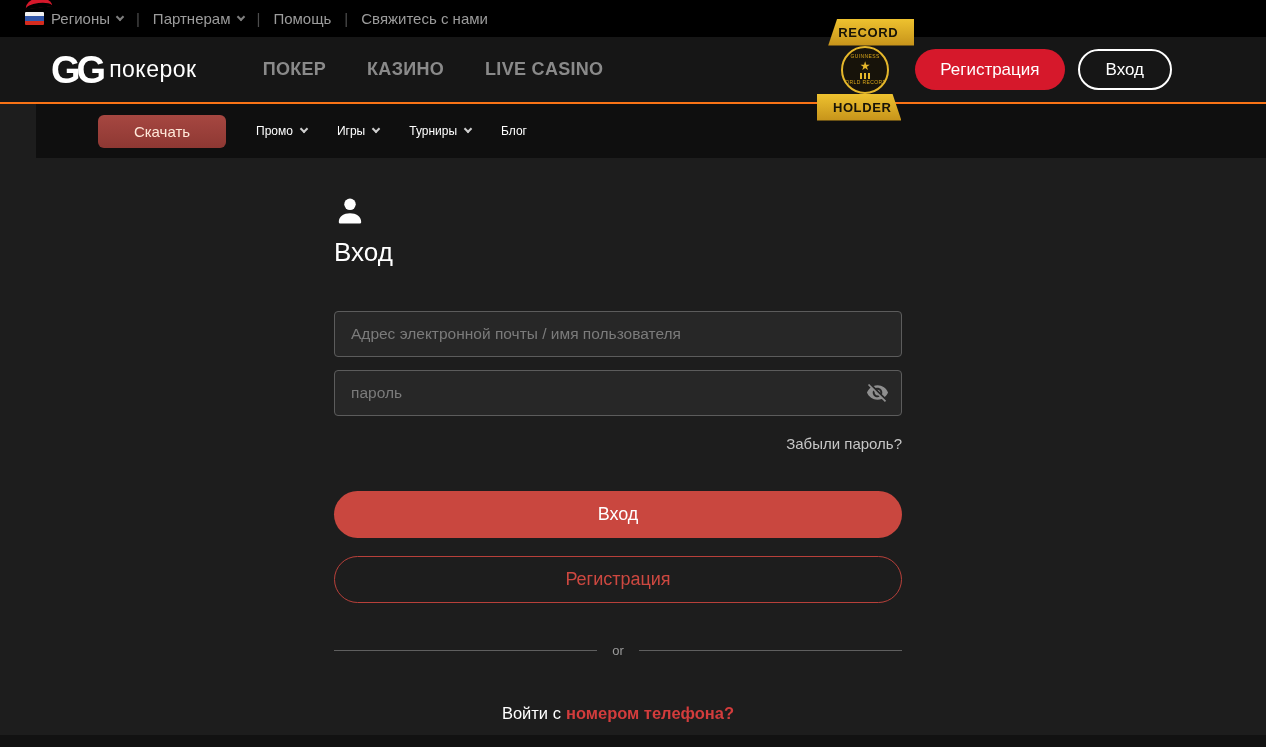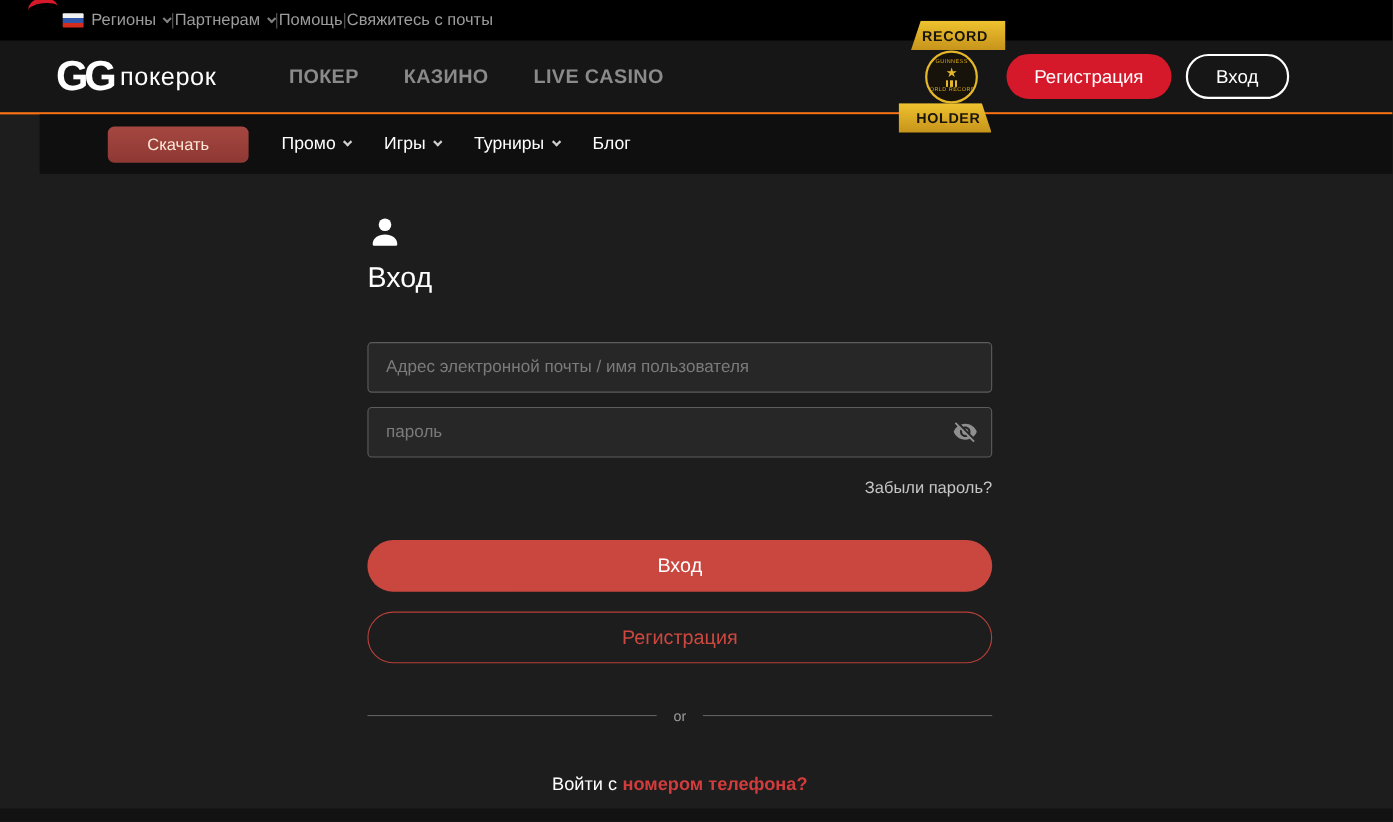--- a/index.html
+++ b/index.html
@@ -8,21 +8,21 @@
     background:#1d1d1d;
     font-family:"Liberation Sans", sans-serif;
     position:relative;
     overflow:hidden;
     color:#fff;
   }
   
   .topbar {
     height:37px; background:#000;
     display:flex; align-items:center;
-    padding-left:57px; 
+    padding-left:25px; gap:13px;
     color:#9c9c9c; font-size:15px;
   }
   .tb-item { display:flex; align-items:center; gap:7px; cursor:pointer; }
   .tb-sep { color:#4d4d4d; }
   .flag {
     width:19px; height:13px; border-radius:1px;
     background:linear-gradient(#f2f2f2 0 33%, #3257a8 33% 66%, #d52b1e 66%);
   }
   .chev {
     width:6px; height:6px; display:inline-block;
@@ -87,21 +87,21 @@
   .subnav {
     height:54px; background:#0f0f0f;
     display:flex; align-items:center;
     padding-left:62px; gap:30px;margin-left:36px;
   }
   .btn-download {
     width:128px; height:33px; border:none; border-radius:6px;
     background:linear-gradient(#a64741,#8e3833);
     color:#ffe8d9; font-size:15px; font-family:inherit; cursor:pointer;
   }
-  .subnav-item { color:#fff; font-size:16px; font-weight:500; display:flex; align-items:center; gap:8px; cursor:pointer; }
+  .subnav-item { color:#fff; font-size:12px; font-weight:500; display:flex; align-items:center; gap:8px; cursor:pointer; }
   .subnav-item .chev { border-color:#cfcfcf; }
   .subnav-item.bold { font-weight:700; }
   
   .content { width:568px; margin-left:334px; padding-top:37px; }
   .person-icon svg { display:block; }
   .form-title { font-size:26px; font-weight:400; color:#fff; margin-top:10px; }
   .field-email { margin-top:43px; }
   .field-pw { margin-top:13px; position:relative; }
   .txt-input {
     width:100%; height:46px;
@@ -143,21 +143,21 @@
   <div class="tb-item">
     <span>Партнерам</span>
     <span class="chev"></span>
   </div>
   <span class="tb-sep">|</span>
   <div class="tb-item">
     <span>Помощь</span>
   </div>
   <span class="tb-sep">|</span>
   <div class="tb-item">
-    <span>Свяжитесь с почты</span>
+    <span>Свяжитесь с нами</span>
   </div>
 </div>
 
 <div class="header">
   <div class="logo">
     <span class="logo-gg">GG</span>
     <span class="swoosh"></span>
     <span class="logo-text">покерок</span>
   </div>
   <div class="main-nav">

